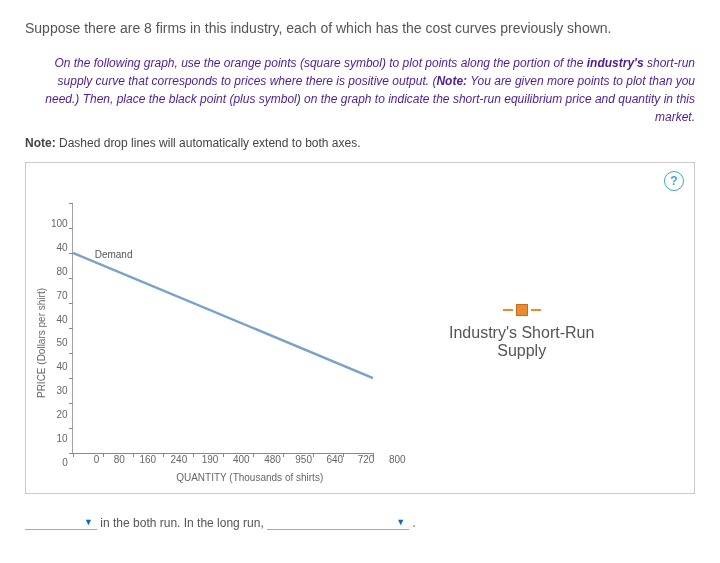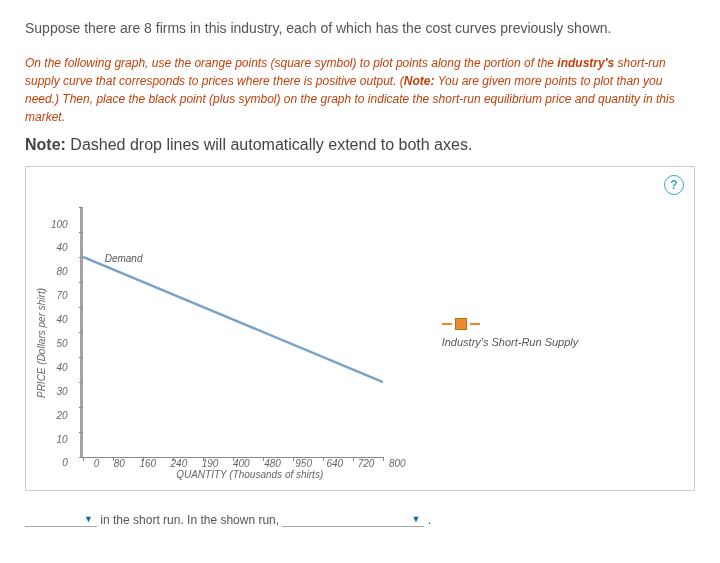--- a/index.html
+++ b/index.html
@@ -12,27 +12,28 @@
     width: 720px;
     box-sizing: border-box;
   }
   .intro {
     font-size: 14px;
     color: #555;
     margin-bottom: 18px;
   }
   .instructions {
     font-size: 12px;
-    color: #c2410c;
+    color: #4c1d95;
     font-style: italic;
     line-height: 1.5;
     margin-bottom: 10px;
+    text-align: right;
   }
   .note {
-    font-size: 16px;
+    font-size: 12px;
     color: #444;
     margin-bottom: 12px;
   }
   .note b { font-style: normal; }
   .graph-box {
     border: 1px solid #ccc;
     position: relative;
     padding: 10px 10px 10px 10px;
     margin-bottom: 22px;
   }
@@ -48,21 +49,20 @@
     font-size: 12px;
     line-height: 18px;
     text-align: center;
     cursor: pointer;
     font-weight: bold;
   }
   .plot-row {
     display: flex;
     align-items: center;
     margin-top: 30px;
-    font-style: italic;
   }
   .ylabel {
     writing-mode: vertical-rl;
     transform: rotate(180deg);
     font-size: 10px;
     color: #666;
     margin-right: 4px;
   }
   .ytick-col {
     display: flex;
@@ -71,23 +71,22 @@
     align-items: flex-end;
     height: 250px;
     font-size: 10px;
     color: #666;
     padding-right: 4px;
   }
   .plot-area {
     position: relative;
     width: 300px;
     height: 250px;
-    border-left: 3px solid #a3a3a3;
+    border-left: 1px solid #a3a3a3;
     border-bottom: 1px solid #888;
-    margin-left: 8px;
   }
   .tick-mark-y {
     position: absolute;
     left: -4px;
     width: 4px;
     height: 1px;
     background: #888;
   }
   .tick-mark-x {
     position: absolute;
@@ -104,23 +103,23 @@
   .demand-label {
     position: absolute;
     font-size: 10px;
     color: #555;
     left: 22px;
     top: 46px;
   }
   .legend {
     width: 160px;
     padding-left: 30px;
-    font-size: 11px;
+    font-size: 16px;
     color: #555;
-    text-align: left;
+    text-align: center;
   }
   .legend-item {
     margin-bottom: 22px;
     cursor: grab;
   }
   .legend-sym {
     display: inline-block;
     position: relative;
     height: 12px;
     width: 38px;
@@ -163,21 +162,21 @@
     color: #666;
     justify-content: space-between;
     transform: translateX(-6px);
     width: 312px;
   }
   .xlabel {
     font-size: 10px;
     color: #666;
     text-align: center;
     width: 300px;
-    margin-top: 0;
+    margin-top: 7px;
   }
   .under-plot {
     margin-left: 28px;
   }
   .question-row {
     font-size: 12px;
     color: #555;
   }
   .dropdown {
     display: inline-flex;
@@ -285,19 +284,19 @@
       </div>
     </div>
   </div>
 </div>
 
 <div class="question-row">
   <span class="dropdown">
     <span></span>
     <span class="dd-caret">▼</span>
   </span>
-  <span> in the short run. In the shown run, </span>
+  <span> in the both run. In the long run, </span>
   <span class="dropdown long">
     <span></span>
     <span class="dd-caret">▼</span>
   </span>
   <span> .</span>
 </div>
 
 </body></html>

